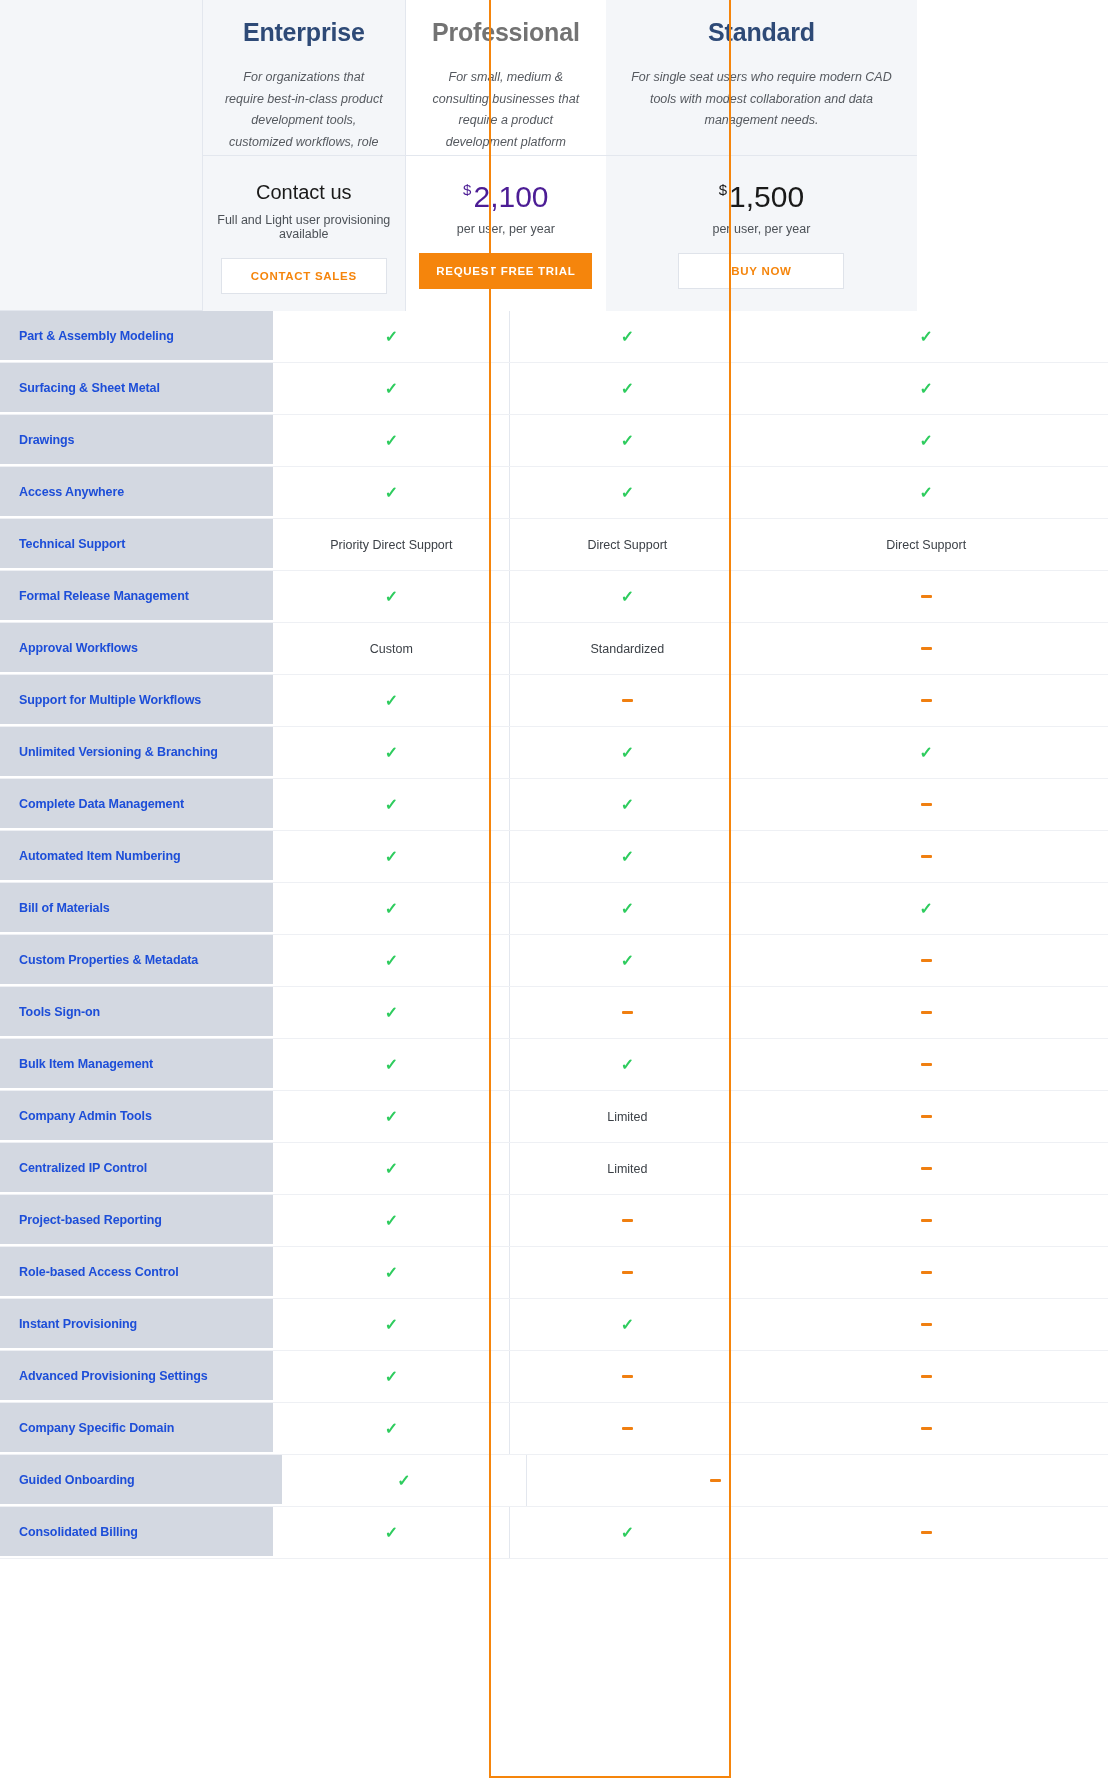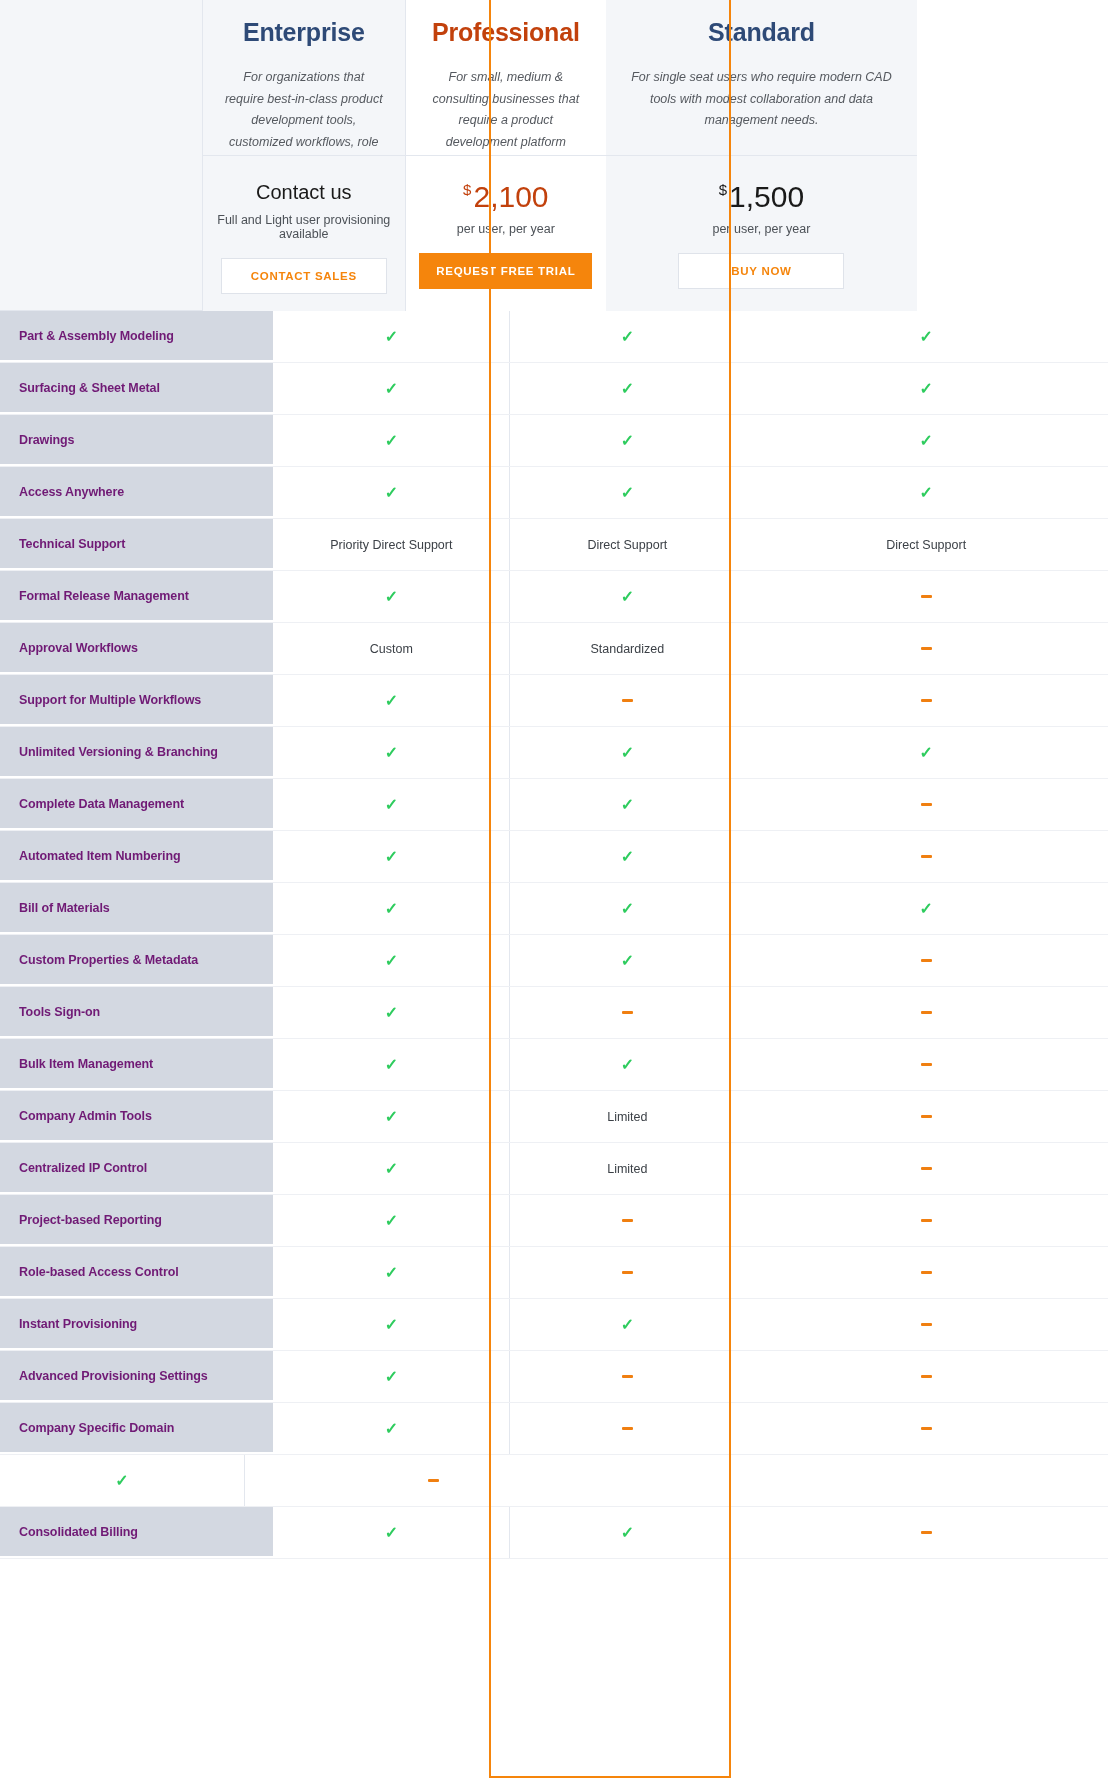--- a/index.html
+++ b/index.html
@@ -48,21 +48,21 @@
   .plan-col.professional .plan-top { background: #ffffff; }
   .plan-col.standard .plan-top { background: #f4f6f9; }
 
   .plan-name {
     font-size: 25px;
     font-weight: bold;
     color: #2e4a77;
     letter-spacing: -0.2px;
     margin-bottom: 20px;
   }
-  .plan-name.accent { color: #c2410c; }
+  .plan-name.accent { color: #737373; }
   .plan-desc {
     font-size: 12.5px;
     font-style: italic;
     color: #55595f;
     line-height: 1.72;
   }
 
   .plan-bottom {
     flex: 1;
     text-align: center;
@@ -72,21 +72,21 @@
   .plan-col.professional .plan-bottom { background: #ffffff; }
   .plan-col.standard .plan-bottom { background: #f4f6f9; }
 
   .price-line {
     font-size: 30px;
     color: #1a1a1a;
     line-height: 1;
     margin-bottom: 10px;
     white-space: nowrap;
   }
-  .price-line.accent { color: #c2410c; }
+  .price-line.accent { color: #4c1d95; }
   .price-currency {
     font-size: 15px;
     vertical-align: 12px;
     margin-right: 2px;
   }
   .price-contact {
     font-size: 20px;
     color: #1a1a1a;
     line-height: 1;
     margin-bottom: 11px;
@@ -142,21 +142,21 @@
   }
   .feat-label {
     width: 282px;
     background: #d3d8e1;
     border-bottom: 2px solid #ffffff;
     display: flex;
     align-items: center;
     padding-left: 19px;
     font-size: 12.5px;
     font-weight: bold;
-    color: #701a75;
+    color: #1d4ed8;
     letter-spacing: -0.1px;
   }
   .feat-cell {
     display: flex;
     align-items: center;
     justify-content: center;
     font-size: 12.5px;
     color: #3c4147;
     background: #ffffff;
   }
@@ -468,20 +468,21 @@
           <span class="mark-yes">✓</span>
         </div>
         <div class="feat-cell c-pro">
           <span class="mark-no"></span>
         </div>
         <div class="feat-cell c-std">
           <span class="mark-no"></span>
         </div>
       </div>
       <div class="feature-row">
+        <div class="feat-label">Guided Onboarding</div>
         <div class="feat-cell c-ent">
           <span class="mark-yes">✓</span>
         </div>
         <div class="feat-cell c-std">
           <span class="mark-no"></span>
         </div>
       </div>
       <div class="feature-row">
         <div class="feat-label">Consolidated Billing</div>
         <div class="feat-cell c-ent">

